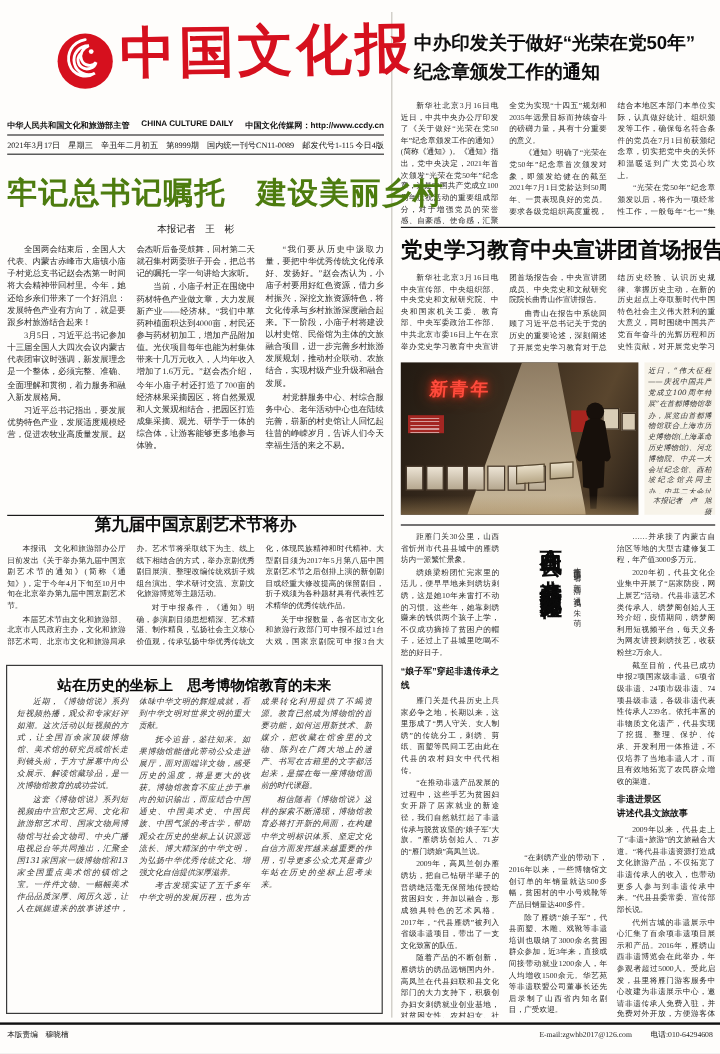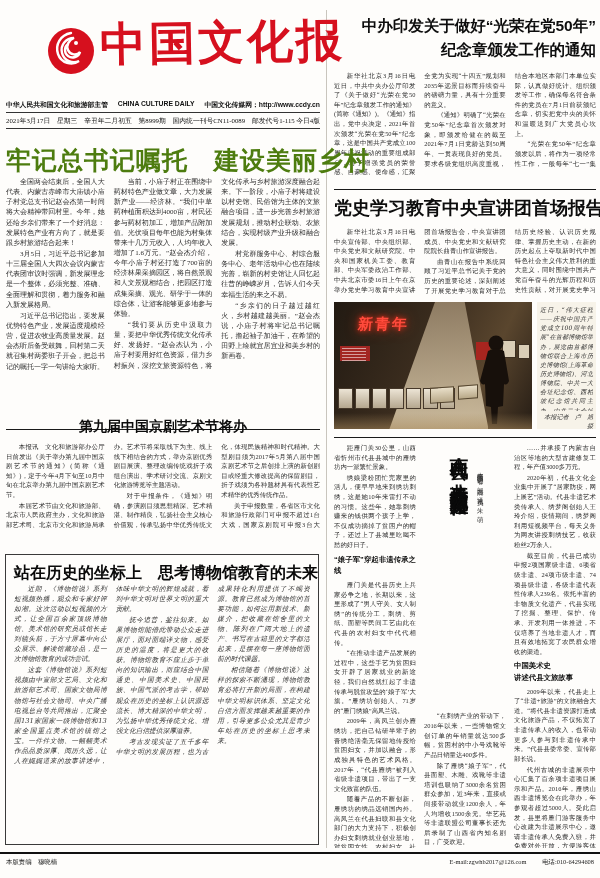--- a/index.html
+++ b/index.html
@@ -20,21 +20,21 @@
               padding:2.5px 0;}
 
   
   .cols{column-gap:9px;text-align:justify;overflow:hidden;line-height:1.5;color:#2b2b2b;}
   .cols p{margin:0 0 1px 0;text-indent:2em;}
   .byline{text-align:center;font-size:8px;color:#222;}
   .hr{position:absolute;height:1px;background:#1a1a1a;}
 
   
   .art-notice{position:absolute;left:334px;top:14px;width:262px;}
-  .art-notice h2{margin:0;text-align:right;font-size:15.5px;line-height:1.55;color:#0d0d0d;
+  .art-notice h2{margin:11px;text-align:left;font-size:15.5px;line-height:1.55;color:#0d0d0d;
                  font-family:"Liberation Sans",sans-serif;font-weight:bold;}
   .cols-notice{column-count:3;height:106px;font-size:6.4px;margin-top:9px;}
   .hr-right1{left:334px;top:189px;width:262px;}
 
   
   .art-report{position:absolute;left:334px;top:196px;width:262px;}
   .art-report h2{margin:0;text-align:center;font-size:18px;color:#0d0d0d;white-space:nowrap;
                  font-family:"Liberation Sans",sans-serif;font-weight:bold;}
   .cols-report{column-count:3;height:76px;font-size:6.4px;margin-top:7px;}
 
@@ -71,29 +71,29 @@
 
   
   .art-main{position:absolute;left:6px;top:140px;width:314px;}
   .art-main h1{margin:4px 0 0 0;text-align:center;font-size:25px;letter-spacing:1px;color:#4d7c0f;
                font-family:"Liberation Sans",sans-serif;font-weight:bold;white-space:nowrap;}
   .art-main .byline{margin:8px 0 7px 0;}
   .cols-main{column-count:3;height:218px;font-size:7px;line-height:1.45;}
   .hr-left1{left:6px;top:429px;width:314px;}
 
   
-  .art-opera{position:absolute;left:6px;top:418px;width:314px;}
+  .art-opera{position:absolute;left:6px;top:429px;width:314px;}
   .art-opera h2{margin:0;text-align:center;font-size:14px;color:#0d0d0d;
                 font-family:"Liberation Sans",sans-serif;font-weight:bold;}
   .cols-opera{column-count:3;height:92px;font-size:6.4px;margin-top:6px;}
 
   
   .art-museum{position:absolute;left:5px;top:554px;width:314px;height:291px;border:1px solid #3a3a3a;
               box-sizing:border-box;padding:6px 8px;background:#fefdfb;}
-  .art-museum h2{margin:2px 0 0 0;text-align:center;font-size:16px;color:#0a0a0a;white-space:nowrap;
+  .art-museum h2{margin:2px 0 0 0;text-align:center;font-size:12px;color:#0a0a0a;white-space:nowrap;
                  font-family:Liberation Serif, serif;font-weight:bold;}
   .art-museum .byline{margin:6px 0;font-size:7.5px;font-weight:bold;}
   .cols-museum{column-count:3;height:226px;font-size:6.7px;font-style:italic;
                font-family:"DejaVu Serif",serif;color:#333;}
 
   
   .art-daixian{position:absolute;left:334px;top:443px;width:262px;height:405px;display:flex;gap:8px;}
   .dx-col{flex:1;overflow:hidden;font-size:6.4px;line-height:1.5;text-align:justify;color:#2b2b2b;}
   .dx-col p{margin:0 0 1px 0;text-indent:2em;}
   .dx-subhead{font-weight:bold;font-size:7.4px;margin:4px 0;text-indent:0;white-space:pre-line;
@@ -181,28 +181,28 @@
   </div>
 
   <aside class="caption">
     <div class="cap-text">近日，“伟大征程——庆祝中国共产党成立100周年特展”在首都博物馆举办，展览由首都博物馆联合上海市历史博物馆(上海革命历史博物馆)、河北博物院、中共一大会址纪念馆、西柏坡纪念馆共同主办，中共二大会址纪念馆等协办。展览集结了各馆的研究成果和文物藏品，共展出图片、照片和实物展品250余件，历史照片和文物还原重大历史事件，以点带面、翔实、生动地展示了中国共产党创立以来中国的革命历程。</div>
     <div class="cap-credit">本报记者　卢　旭　摄</div>
   </aside>
   <div class="hr hr-right2"></div>
 
   <section class="art-main">
     <h1>牢记总书记嘱托　建设美丽乡村</h1>
+    <div class="byline">本报记者　王　彬</div>
     <div class="cols cols-main">
         <p>全国两会结束后，全国人大代表、内蒙古赤峰市大庙镇小庙子村党总支书记赵会杰第一时间将大会精神带回村里。今年，她还给乡亲们带来了一个好消息：发展特色产业有方向了，就是要跟乡村旅游结合起来！</p>
         <p>3月5日，习近平总书记参加十三届全国人大四次会议内蒙古代表团审议时强调，新发展理念是一个整体，必须完整、准确、全面理解和贯彻，着力服务和融入新发展格局。</p>
         <p>习近平总书记指出，要发展优势特色产业，发展适度规模经营，促进农牧业高质量发展。赵会杰听后备受鼓舞，回村第二天就召集村两委班子开会，把总书记的嘱托一字一句讲给大家听。</p>
         <p>当前，小庙子村正在围绕中药材特色产业做文章，大力发展新产业——经济林。“我们中草药种植面积达到4000亩，村民还参与药材初加工，增加产品附加值。光伏项目每年也能为村集体带来十几万元收入，人均年收入增加了1.6万元。”赵会杰介绍，今年小庙子村还打造了700亩的经济林果采摘园区，将自然景观和人文景观相结合，把园区打造成集采摘、观光、研学于一体的综合体，让游客能够更多地参与体验。</p>
         <p>“我们要从历史中汲取力量，要把中华优秀传统文化传承好、发扬好。”赵会杰认为，小庙子村要用好红色资源，借力乡村振兴，深挖文旅资源特色，将文化传承与乡村旅游深度融合起来。下一阶段，小庙子村将建设以村史馆、民俗馆为主体的文旅融合项目，进一步完善乡村旅游发展规划，推动村企联动、农旅结合，实现村级产业升级和融合发展。</p>
         <p>村党群服务中心、村综合服务中心、老年活动中心也在陆续完善，崭新的村史馆让人回忆起往昔的峥嵘岁月，告诉人们今天幸福生活的来之不易。</p>
-        <p>“乡亲们的日子越过越红火，乡村越建越美丽。”赵会杰说，小庙子村将牢记总书记嘱托，撸起袖子加油干，在希望的田野上绘就宜居宜业和美乡村的新画卷。</p>
       </div>
   </section>
   <div class="hr hr-left1"></div>
 
   <section class="art-opera">
     <h2>第九届中国京剧艺术节将办</h2>
     <div class="cols cols-opera">
         <p>本报讯　文化和旅游部办公厅日前发出《关于举办第九届中国京剧艺术节的通知》(简称《通知》)，定于今年4月下旬至10月中旬在北京举办第九届中国京剧艺术节。</p>
         <p>本届艺术节由文化和旅游部、北京市人民政府主办，文化和旅游部艺术司、北京市文化和旅游局承办。艺术节将采取线下为主、线上线下相结合的方式，举办京剧优秀剧目展演、整理改编传统戏折子戏组台演出、学术研讨交流、京剧文化旅游博览等主题活动。</p>
         <p>对于申报条件，《通知》明确，参演剧目须思想精深、艺术精湛、制作精良，弘扬社会主义核心价值观，传承弘扬中华优秀传统文化，体现民族精神和时代精神。大型剧目须为2017年5月第八届中国京剧艺术节之后创排上演的新创剧目或经重大修改提高的保留剧目，折子戏须为各种题材具有代表性艺术精华的优秀传统作品。</p>
@@ -244,21 +244,21 @@
           <p>“在刺绣产业的带动下，2016年以来，一些博物馆文创订单的年销量就达500多幅，贫困村的中小号戏靴等产品日销量达400多件。</p>
           <p>除了雁绣“娘子军”，代县面塑、木雕、戏靴等非遗培训也吸纳了3000余名贫困群众参加，近3年来，直接或间接带动就业1200余人，年人均增收1500余元。华艺苑等非遗联盟公司董事长还先后录制了山西省内知名剧目，广受欢迎。</p>
         </div>
     </div>
     <div class="dx-col">
       <div>
           <p>……并承接了内蒙古自治区等地的大型古建修复工程，年产值3000多万元。</p>
           <p>2020年初，代县文化企业集中开展了“居家防疫，网上展艺”活动。代县非遗艺术类传承人、绣梦阁创始人王玲介绍，疫情期间，绣梦阁利用短视频平台，每天义务为网友讲授刺绣技艺，收获粉丝2万余人。</p>
           <p>截至目前，代县已成功申报2项国家级非遗、6项省级非遗、24项市级非遗、74项县级非遗，各级非遗代表性传承人239名。依托丰富的非物质文化遗产，代县实现了挖掘、整理、保护、传承、开发利用一体推进，不仅培养了当地非遗人才，而且有效地拓宽了农民群众增收的渠道。</p>
         </div>
-      <div class="dx-subhead">中国美术史
+      <div class="dx-subhead">非遗进景区
 讲述代县文旅故事</div>
       <div>
           <p>2009年以来，代县走上了“非遗+旅游”的文旅融合大道。“将代县非遗资源打造成文化旅游产品，不仅拓宽了非遗传承人的收入，也带动更多人参与到非遗传承中来。”代县县委常委、宣传部部长说。</p>
           <p>代州古城的非遗展示中心汇集了百余项非遗项目展示和产品。2016年，雁绣山西非遗博览会在此举办，年参观者超过5000人。受此启发，县里将雁门游客服务中心改建为非遗展示中心，邀请非遗传承人免费入驻，并免费对外开放，方便游客体验非遗产品。</p>
         </div>
     </div>
   </section>
 
   <div class="footer-bar"></div>
   <footer class="footer">

